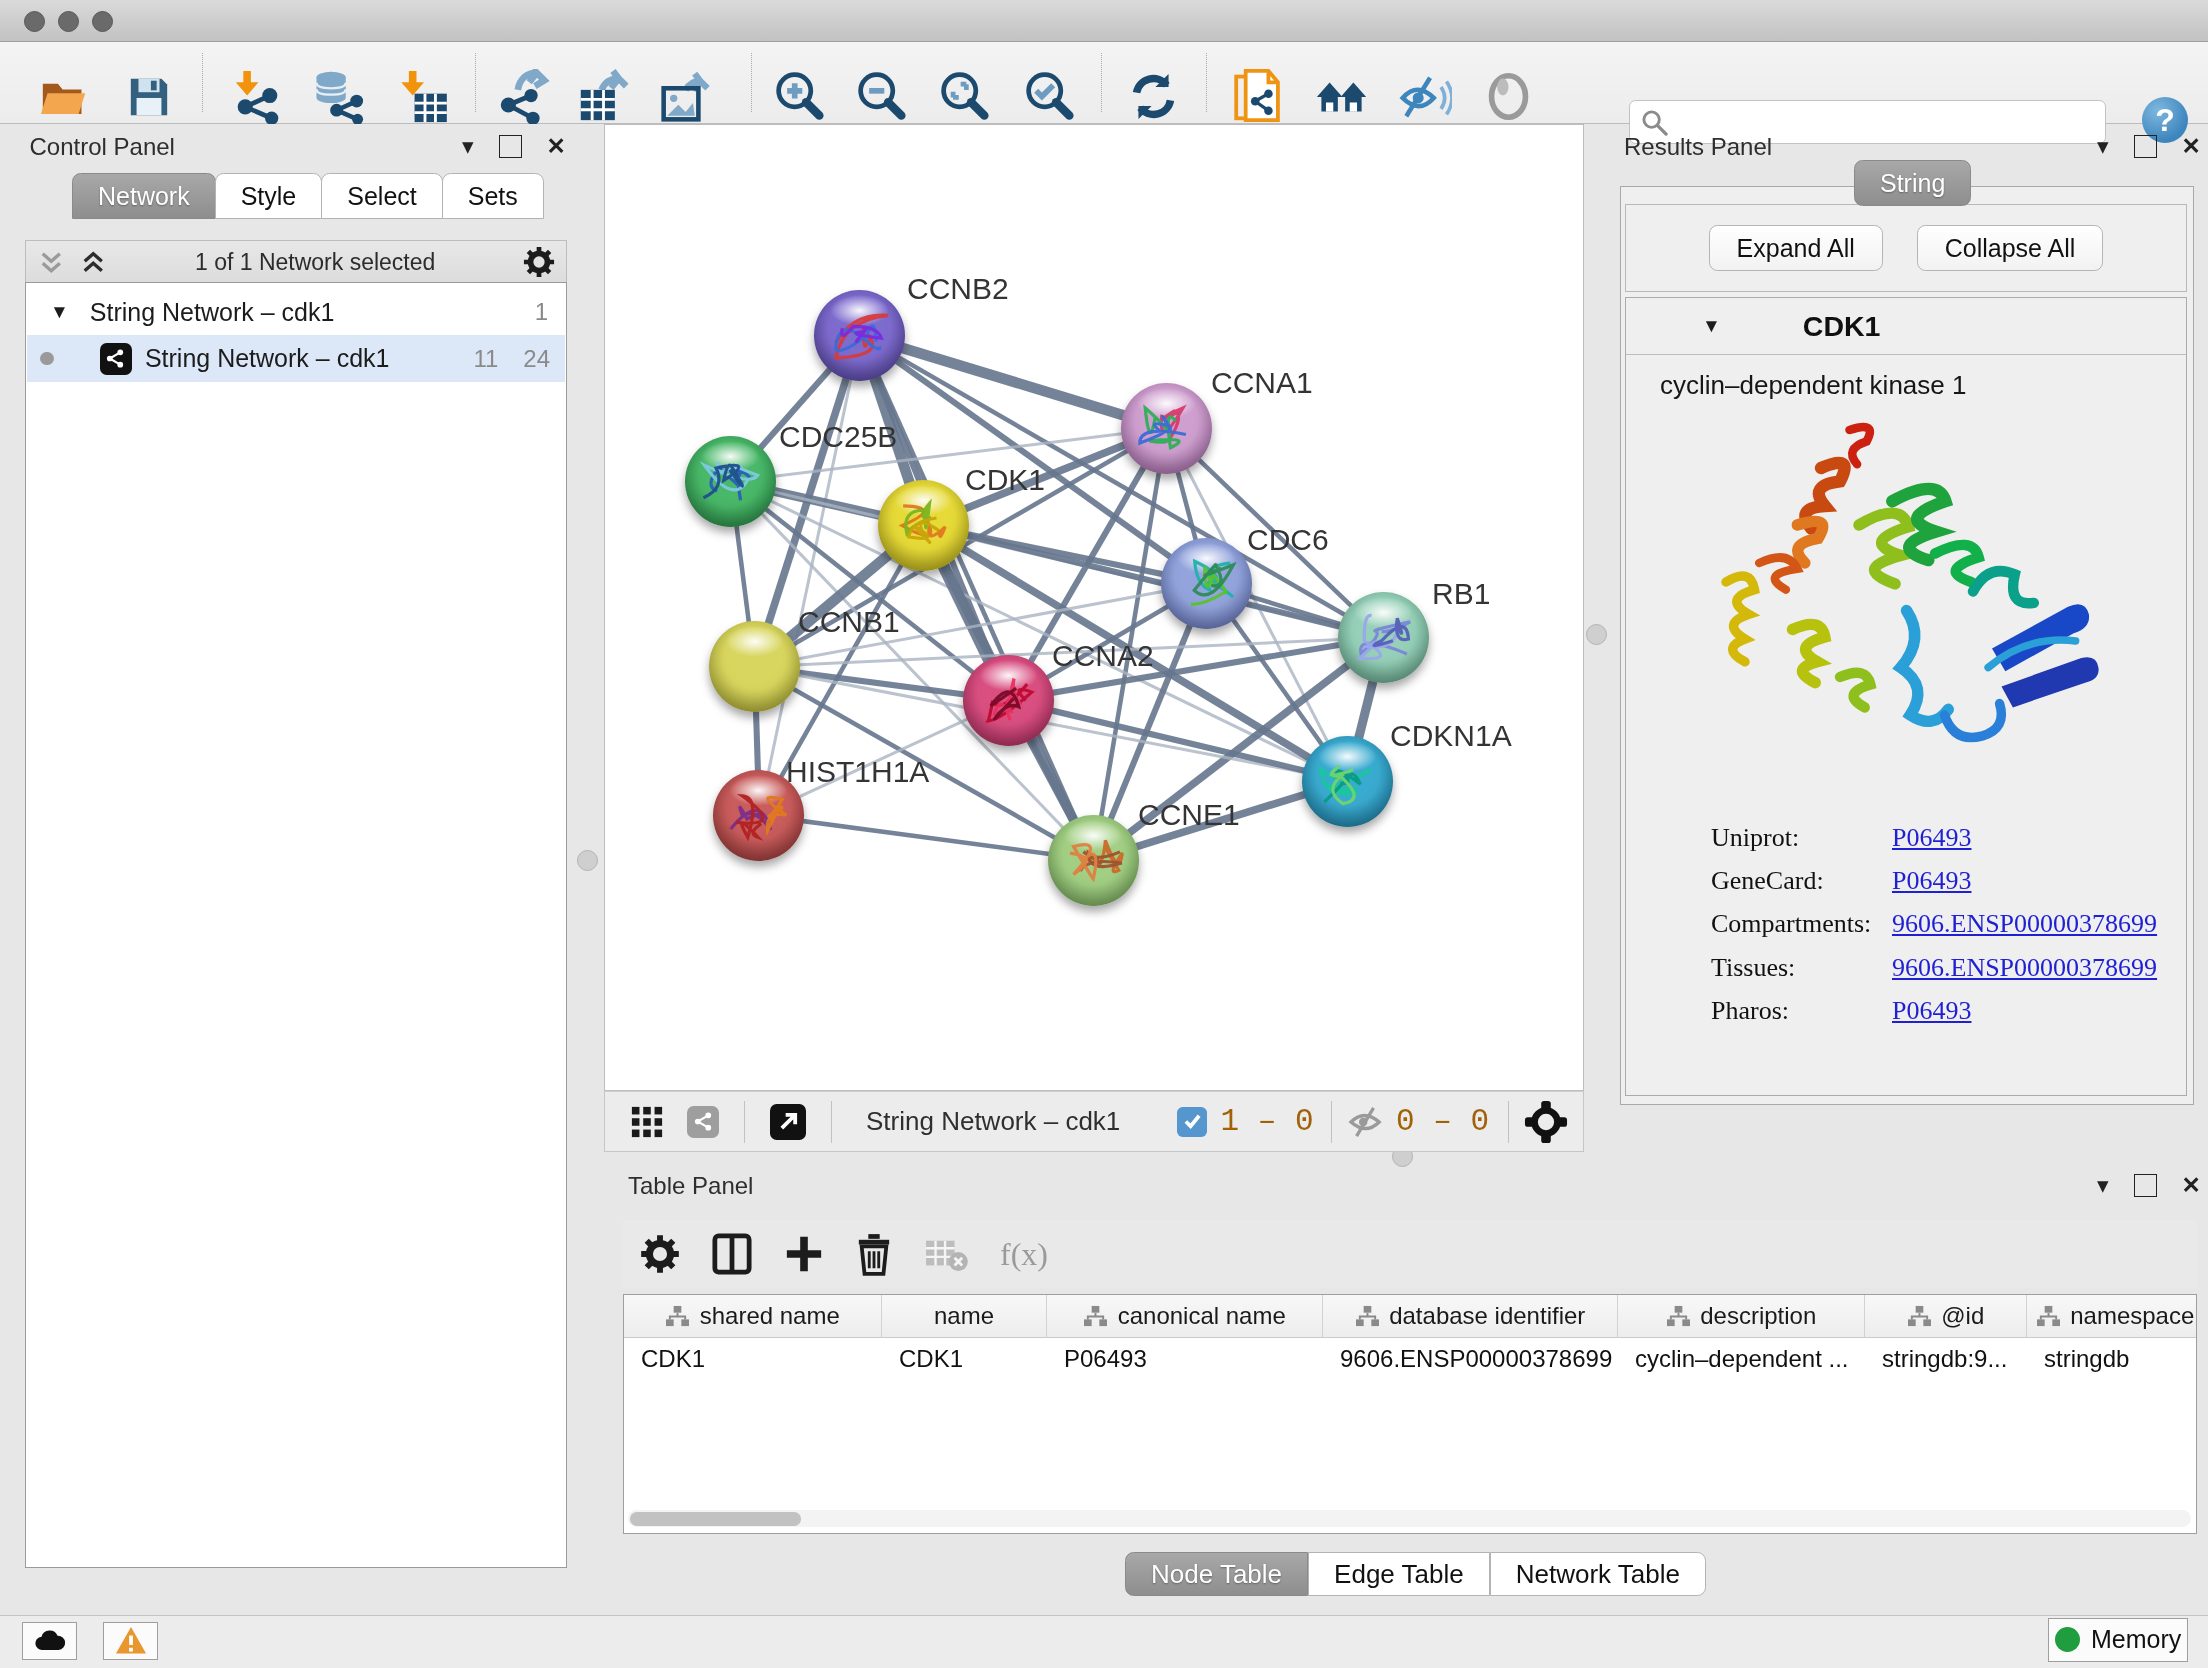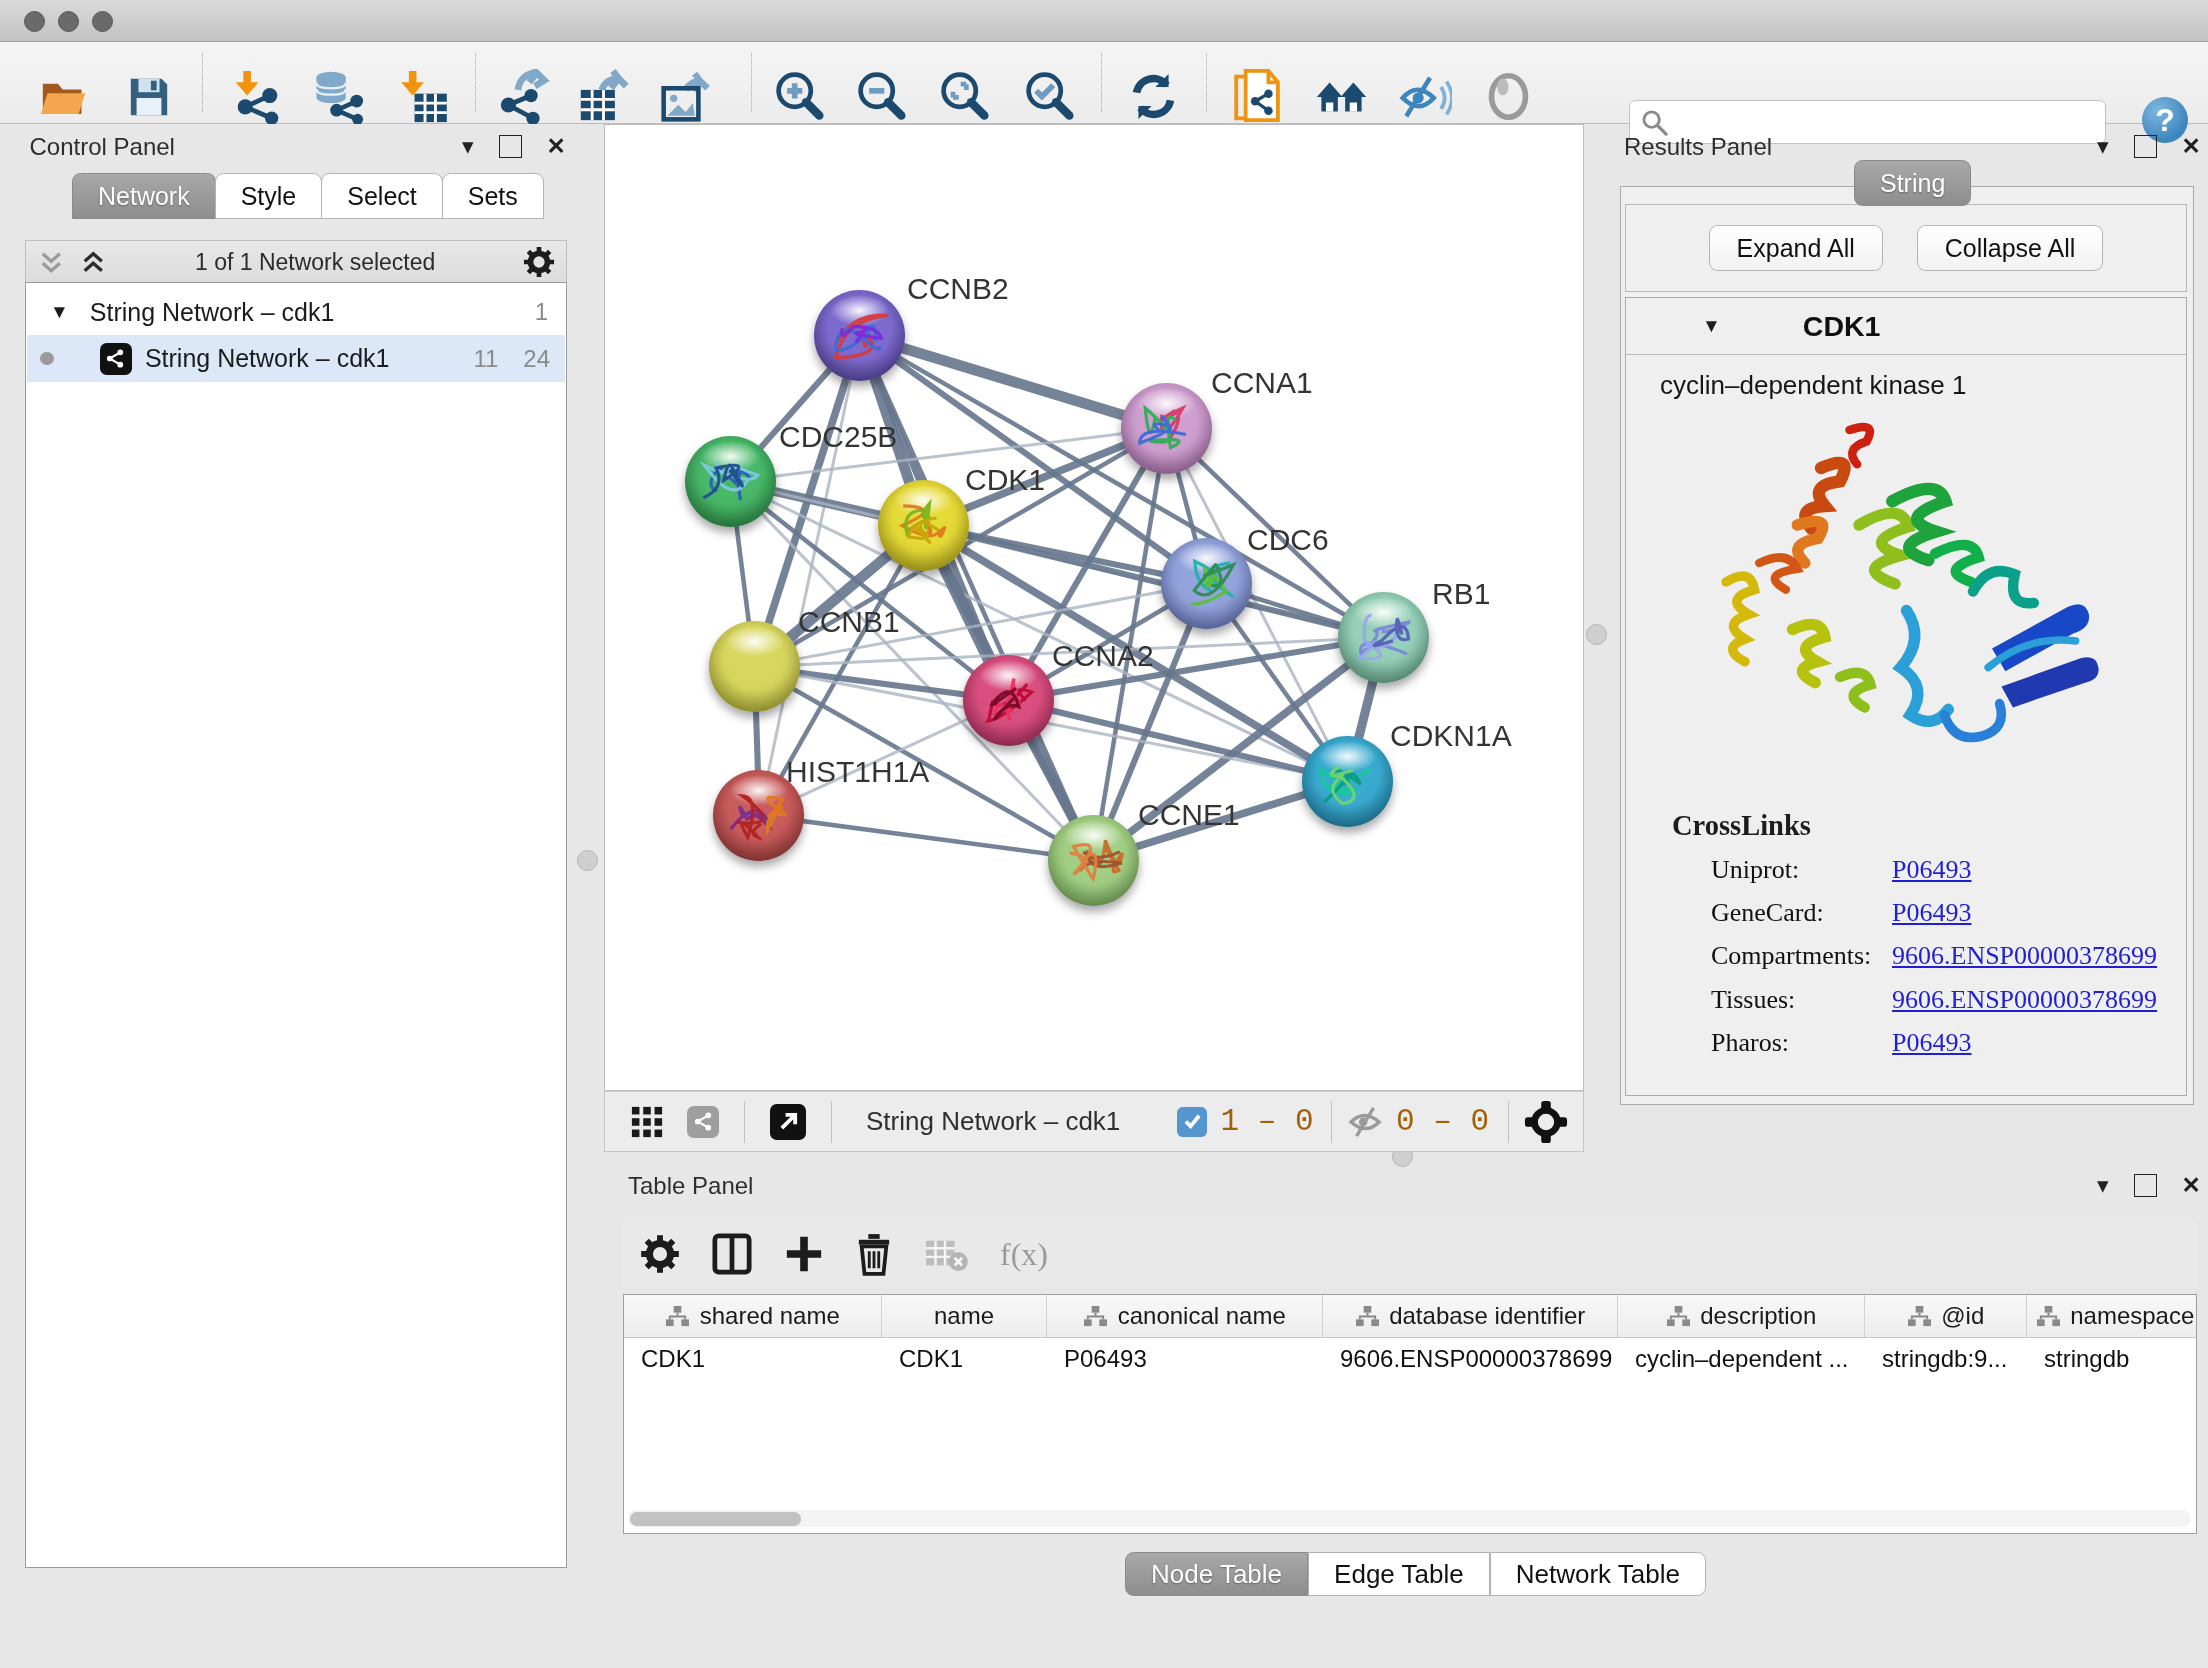--- a/index.html
+++ b/index.html
@@ -610,21 +610,20 @@
           <path d="M240 150 q40 -20 46 4 q-44 14 -8 26" stroke="#12b04a" stroke-width="11"></path>
           <path d="M210 210 q20 30 -6 60 q30 20 10 50 q24 16 40 -6" stroke="#2a9fd8" stroke-width="12"></path>
           <path d="M250 320 q10 30 40 22 q26 -8 18 -34" stroke="#2a80d8" stroke-width="10"></path>
           <path d="M280 190 q16 -30 44 -18 q-8 34 20 30" stroke="#0aa08a" stroke-width="11"></path>
           <path d="M300 250 l80 -44 q18 -8 22 8 q2 14 -16 20 l-72 40 z" fill="#1848c8" stroke="none"></path>
           <path d="M310 290 l84 -30 q16 -4 18 10 q2 12 -14 16 l-76 26 z" fill="#2038b0" stroke="none"></path>
           <path d="M296 270 q40 -34 92 -28" stroke="#2a9fd8" stroke-width="8"></path>
         </g>
       </svg>
 
-      <div class="serif xl-head">CrossLinks</div>
       <div id="crosslinks">
           <div class="xl-row serif">
             <span class="xl-label">Uniprot:</span>
             <span class="xl-link">P06493</span>
           </div>
           <div class="xl-row serif">
             <span class="xl-label">GeneCard:</span>
             <span class="xl-link">P06493</span>
           </div>
           <div class="xl-row serif">
@@ -754,15 +753,33 @@
       </div>
     </div>
 
     <div class="tp-tabs" id="tp-tabs">
         <div class="tab sel">Node Table</div>
         <div class="tab">Edge Table</div>
         <div class="tab">Network Table</div>
       </div>
   </div>
 
+  <div class="statusbar">
+    <div class="sb-btn" style="left:22px">
+      <svg width="34" height="23" viewBox="0 0 36 24">
+        <path d="M10 22 a7 7 0 0 1 -1 -14 a9 9 0 0 1 17 -1 a6.5 6.5 0 0 1 1 15 z" fill="#111"></path>
+      </svg>
+    </div>
+    <div class="sb-btn" style="left:103px">
+      <svg width="32" height="28.5" viewBox="0 0 34 30">
+        <path d="M17 1 L33 29 H1 z" fill="#e8962e"></path>
+        <rect x="15" y="10" width="4" height="10" fill="#ffffff"></rect>
+        <rect x="15" y="23" width="4" height="4" fill="#ffffff"></rect>
+      </svg>
+    </div>
+    <div class="mem-btn">
+      <span class="mem-dot" id="mem-dot" style="background: rgb(31, 157, 63);"></span>
+      <span>Memory</span>
+    </div>
+  </div>
 
 </div>
 
 
 </body></html>

